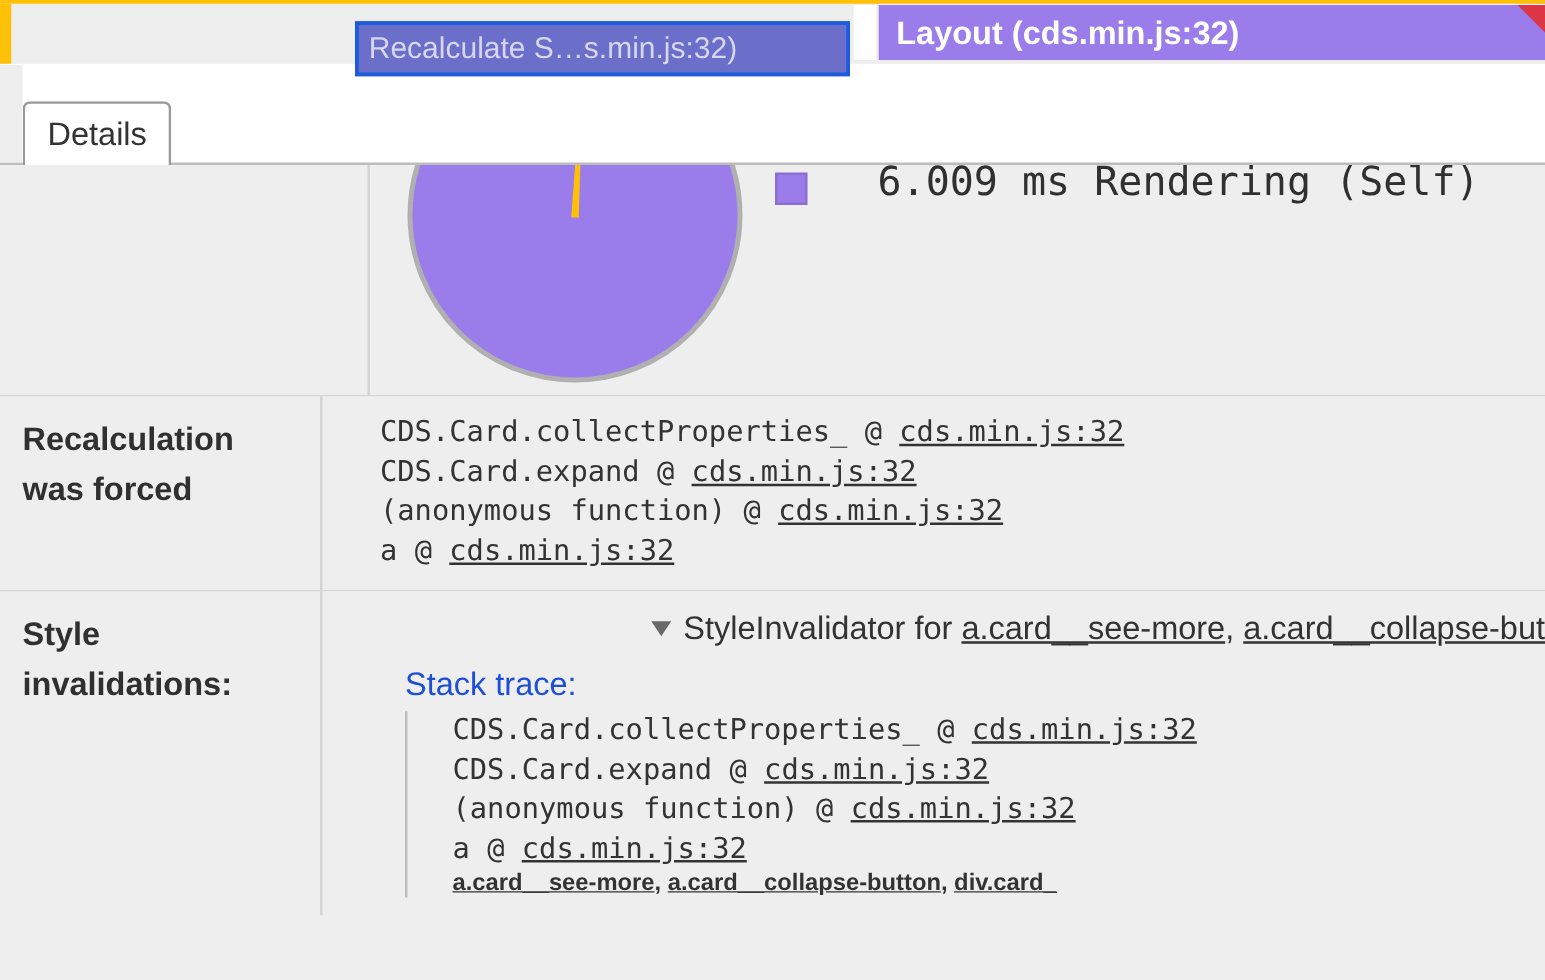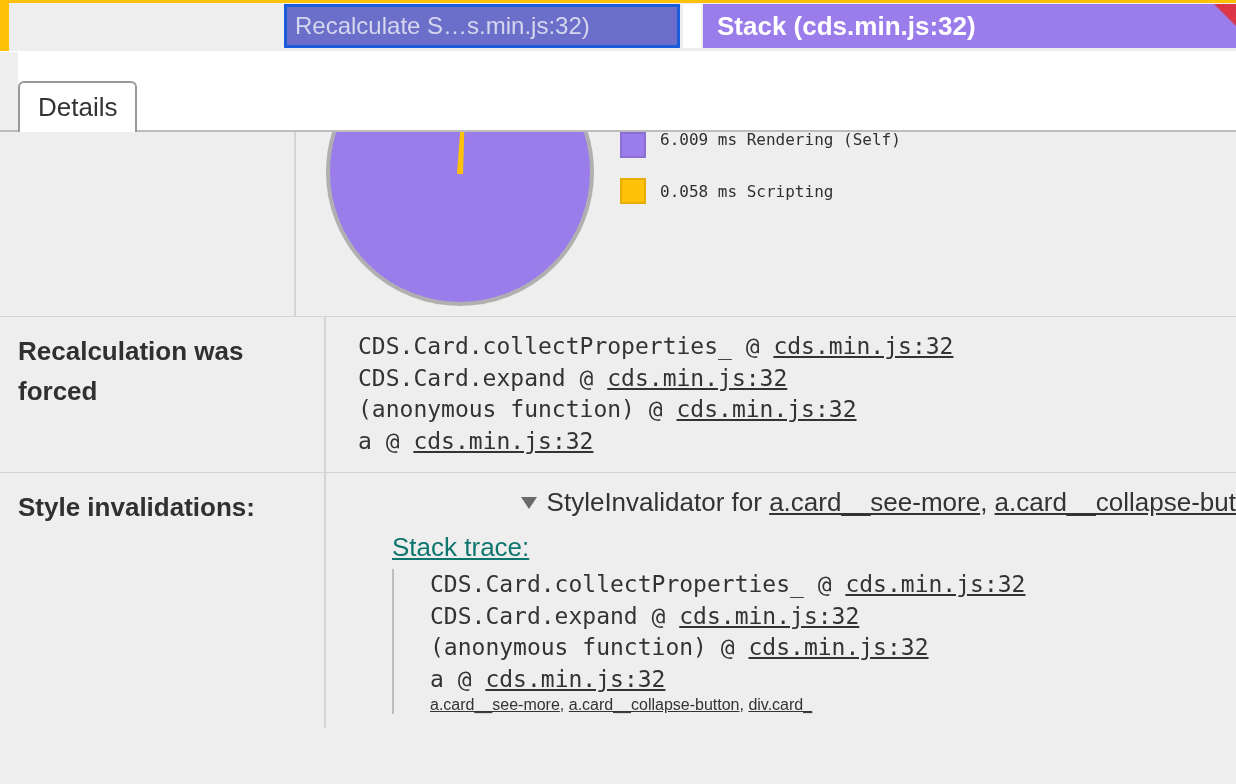--- a/index.html
+++ b/index.html
@@ -19,21 +19,21 @@
   height: 51px;
   position: relative;
   border-top: 3px solid #ffc107;
   background: #eee;
 }
 .flame-left-edge {
   position: absolute; left: 0; top: 0; width: 9px; height: 100%;
   background: #ffc107;
 }
 .flame-recalc {
-  position: absolute; left: 284px; top: 1px; width: 396px; height: 44px;
+  position: absolute; left: 284px; top: 14px; width: 396px; height: 44px;
   background: #6b6fc9;
   border: 3px solid #1a5cdb;
   color: #d6d6ef;
   font-size: 24px;
   line-height: 38px;
   padding: 0 8px;
   overflow: hidden; white-space: nowrap;
 }
 .flame-spacer {
   position: absolute; left: 683px; top: 1px; width: 18px; height: 44px;
@@ -76,30 +76,30 @@
   border-top-left-radius: 6px;
   border-top-right-radius: 6px;
   background: #fff;
   font-size: 26px;
   line-height: 48px;
   color: #333;
   margin-bottom: -2px;
 }
 .row { display: flex; align-items: stretch; border-bottom: 1px solid #d4d4d4; }
 .row-label {
-  width: 324px; flex: none;
+  width: 256px; flex: none;
   padding: 14px 18px;
   font-weight: 600;
   color: #303030;
   font-size: 26px;
   line-height: 1.55;
 }
 .row-value {
   flex: 1 1 auto;
-  padding: 14px 0 14px 32px;
+  padding: 14px 0 14px 46px;
   background: #eeeeee;
   position: relative;
   border-left: 2px solid #d4d4d4;
 }
 .row-value .mono { line-height: 1.38; }
 
 
 .pie-row { display: flex; align-items: stretch; border-bottom: 1px solid #d4d4d4; }
 .pie-left { width: 296px; flex: none; border-right: 2px solid #d4d4d4; }
 .pie-right { flex: 1 1 auto; display: flex; align-items: flex-start; padding: 0 0 10px 30px; position: relative; overflow: hidden; }
@@ -120,75 +120,71 @@
   border-right: 3px solid transparent;
   border-bottom: 136px solid #ffc107;
   transform-origin: 50% 100%;
   transform: rotate(3deg);
 }
 .legend { padding-top: 0; margin-left: 26px; }
 .legend-item { display: flex; align-items: center; gap: 14px; margin-bottom: 20px; }
 .legend-swatch { width: 26px; height: 26px; border: 2px solid rgba(0,0,0,.1); }
 .swatch-rendering { background: #9b7ceb; }
 .swatch-scripting { background: #ffc107; }
-.legend-text { font-family: Menlo, Monaco, monospace; font-size: 16px; color: #303030; white-space: nowrap; }
+.legend-text { font-family: Menlo, Monaco, monospace; font-size: 32px; color: #303030; white-space: nowrap; margin-left: 42px; }
 .legend-item.cut .legend-text { position: relative; top: -6px; }
 
 
 .link { text-decoration: underline; }
 .disclosure {
   display: inline-block;
   width: 0; height: 0;
   border-left: 8px solid transparent;
   border-right: 8px solid transparent;
   border-top: 12px solid #6a6a6a;
   margin-right: 10px;
   position: relative; top: -2px;
 }
 .inv-header { font-size: 26px; color: #333; text-align: right; }
-.subhead { font-size: 26px; color: #0f766e; margin: 14px 0 6px 48px; text-decoration: underline; }
+.subhead { font-size: 26px; color: #1d4ed8; margin: 14px 0 6px 48px; }
 .nested-block {
   margin-left: 48px;
   padding-left: 36px;
   border-left: 2px solid #bdbdbd;
 }
 .nested-block .mono { font-size: 23px; }
-.nodes-line { font-size: 16px; }
+.nodes-line { font-size: 19px; font-weight: bold; }
 </style>
 </head>
 <body>
 
 <div class="flame-row">
   <div class="flame-left-edge"></div>
   <div class="flame-recalc">Recalculate S…s.min.js:32)</div>
   <div class="flame-spacer"></div>
-  <div class="flame-layout">Stack (cds.min.js:32)</div>
+  <div class="flame-layout">Layout (cds.min.js:32)</div>
 </div>
 
 <div class="tabs-row">
   <div class="tabs-left-spacer"></div>
   <div class="tab">Details</div>
 </div>
 
 <div class="pie-row">
   <div class="pie-left"></div>
   <div class="pie-right">
     <div class="pie-wrap">
       <div class="pie">
         <div class="pie-slice"></div>
       </div>
     </div>
     <div class="legend">
       <div class="legend-item cut">
         <div class="legend-swatch swatch-rendering"></div>
         <div class="legend-text">6.009 ms Rendering (Self)</div>
-      </div>
-      <div class="legend-item">
-        <div class="legend-swatch swatch-scripting"></div>
-        <div class="legend-text">0.058 ms Scripting</div>
       </div>
     </div>
   </div>
 </div>
 
 <div class="row">
   <div class="row-label">Recalculation was forced</div>
   <div class="row-value">
     <div class="mono"><span>CDS.Card.collectProperties_</span><span> @ </span><span class="link">cds.min.js:32</span></div>
     <div class="mono"><span>CDS.Card.expand</span><span> @ </span><span class="link">cds.min.js:32</span></div>

